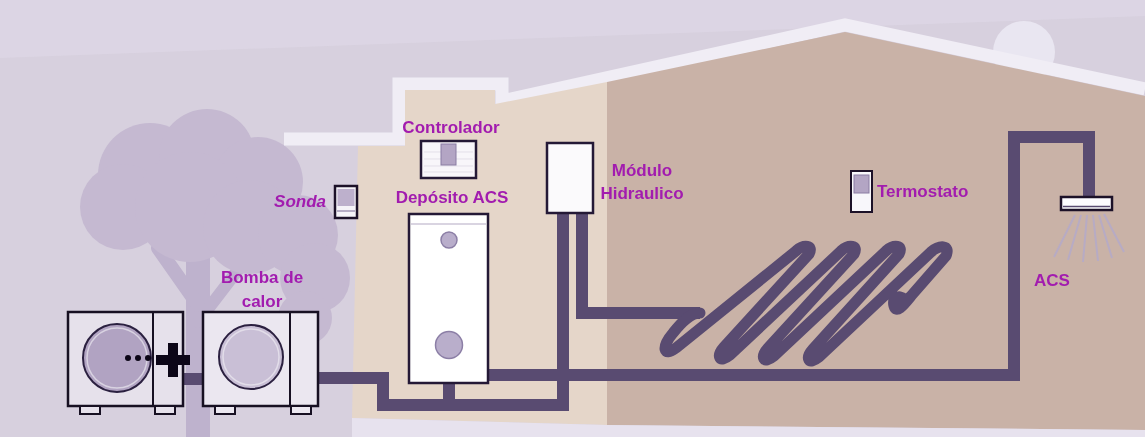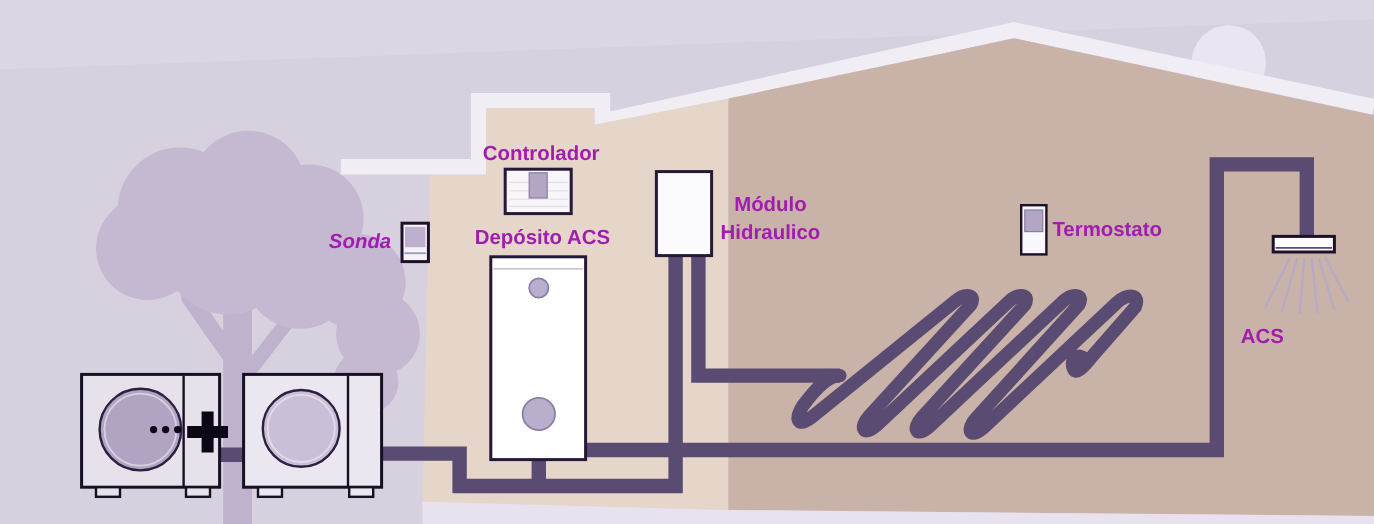--- a/index.html
+++ b/index.html
@@ -158,19 +158,23 @@
 
   <div class="label" style="left:590px;top:159px;width:104px;text-align:center;line-height:23px;">
     <span>Módulo</span>
     <span>Hidraulico</span>
   </div>
 
   <div class="label" style="left:877px;top:181px;width:110px;text-align:left;">
     <span>Termostato</span>
   </div>
 
+  <div class="label" style="left:201px;top:266px;width:122px;text-align:center;line-height:24px;">
+    <span>Bomba de</span>
+    <span>calor</span>
+  </div>
 
 
   <div class="label" style="left:1020px;top:270px;width:64px;text-align:center;">
     <span>ACS</span>
   </div>
 
 </div>
 
 </body></html>

